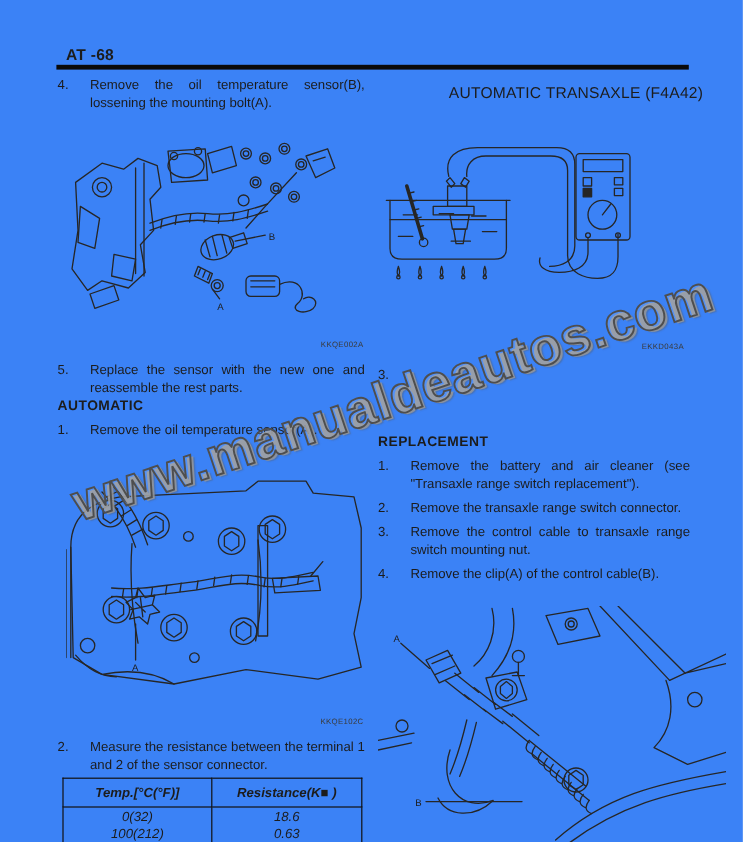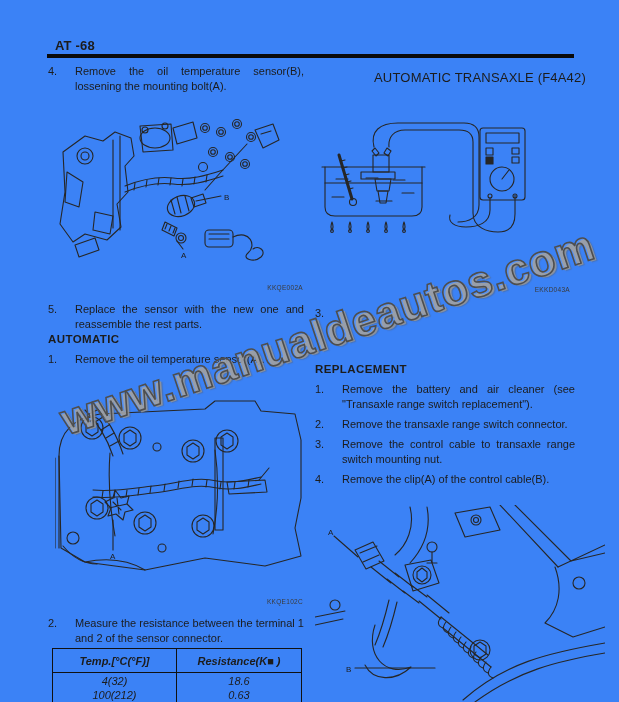--- a/index.html
+++ b/index.html
@@ -182,21 +182,21 @@
   <table class="spec">
     <thead>
       <tr>
         <th style="width:121px;">Temp.[°C(°F)]</th>
         <th>Resistance(K■ )</th>
       </tr>
     </thead>
     <tbody>
       <tr>
         <td>
-          <div>4(32)</div>
+          <div>0(32)</div>
           <div>100(212)</div>
         </td>
         <td>
           <div>18.6</div>
           <div>0.63</div>
         </td>
       </tr>
     </tbody>
   </table>
 

